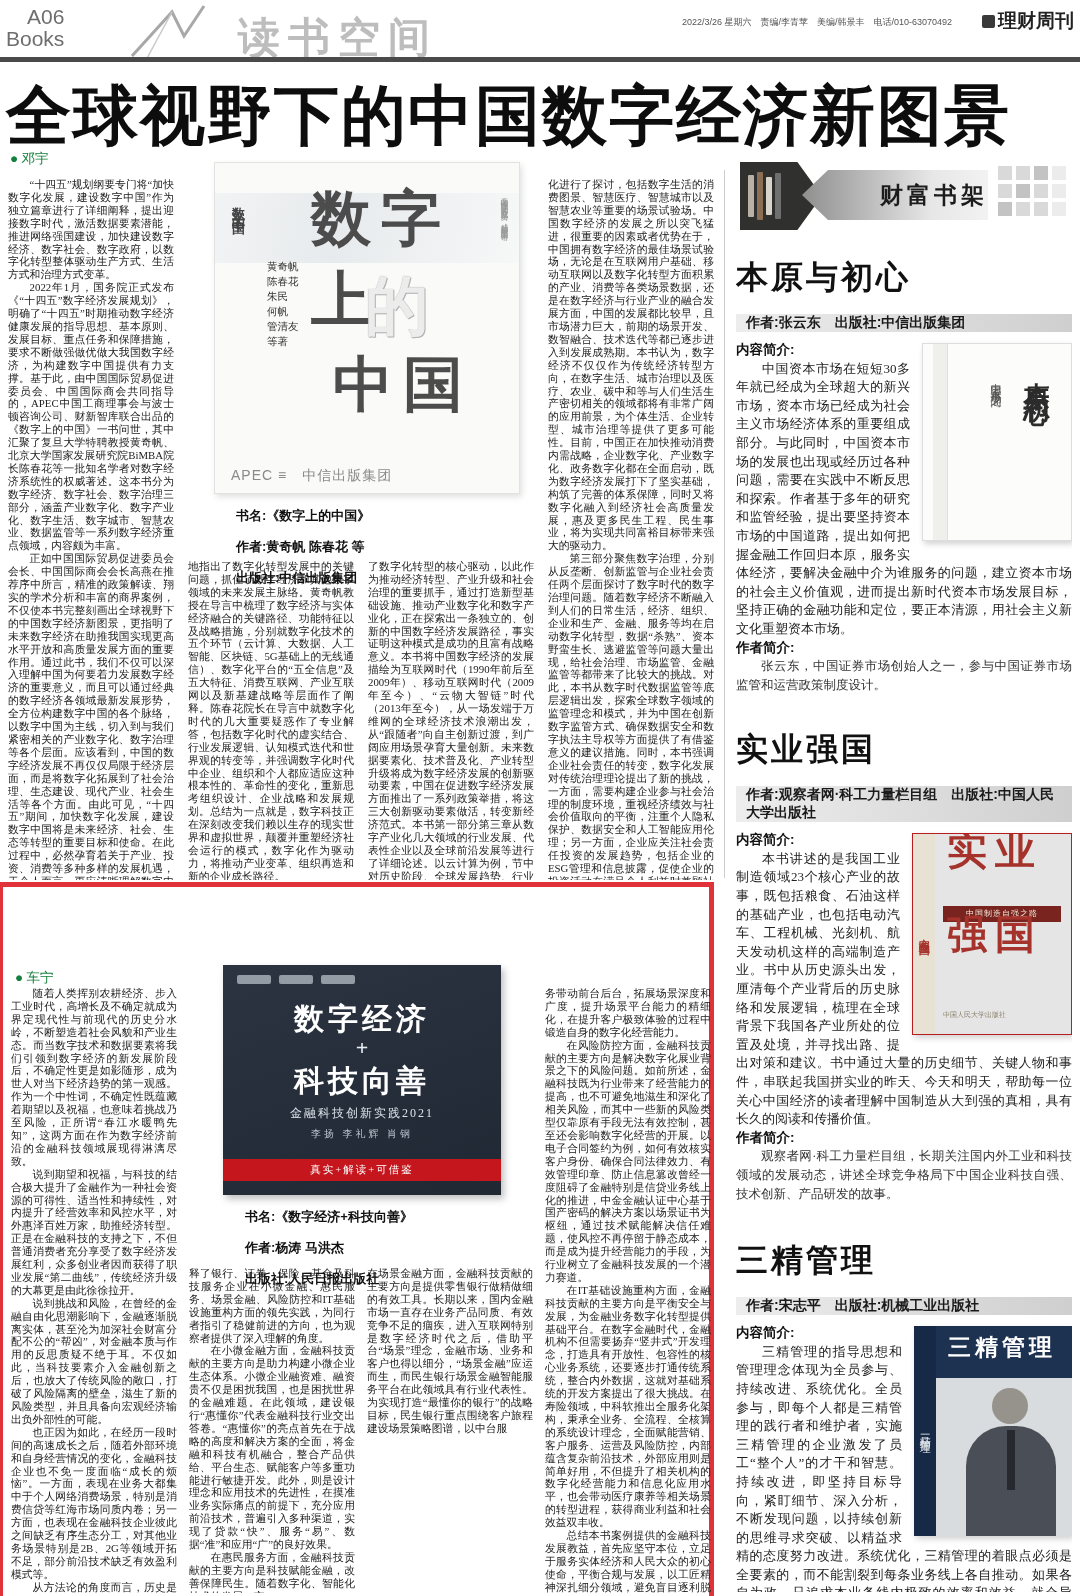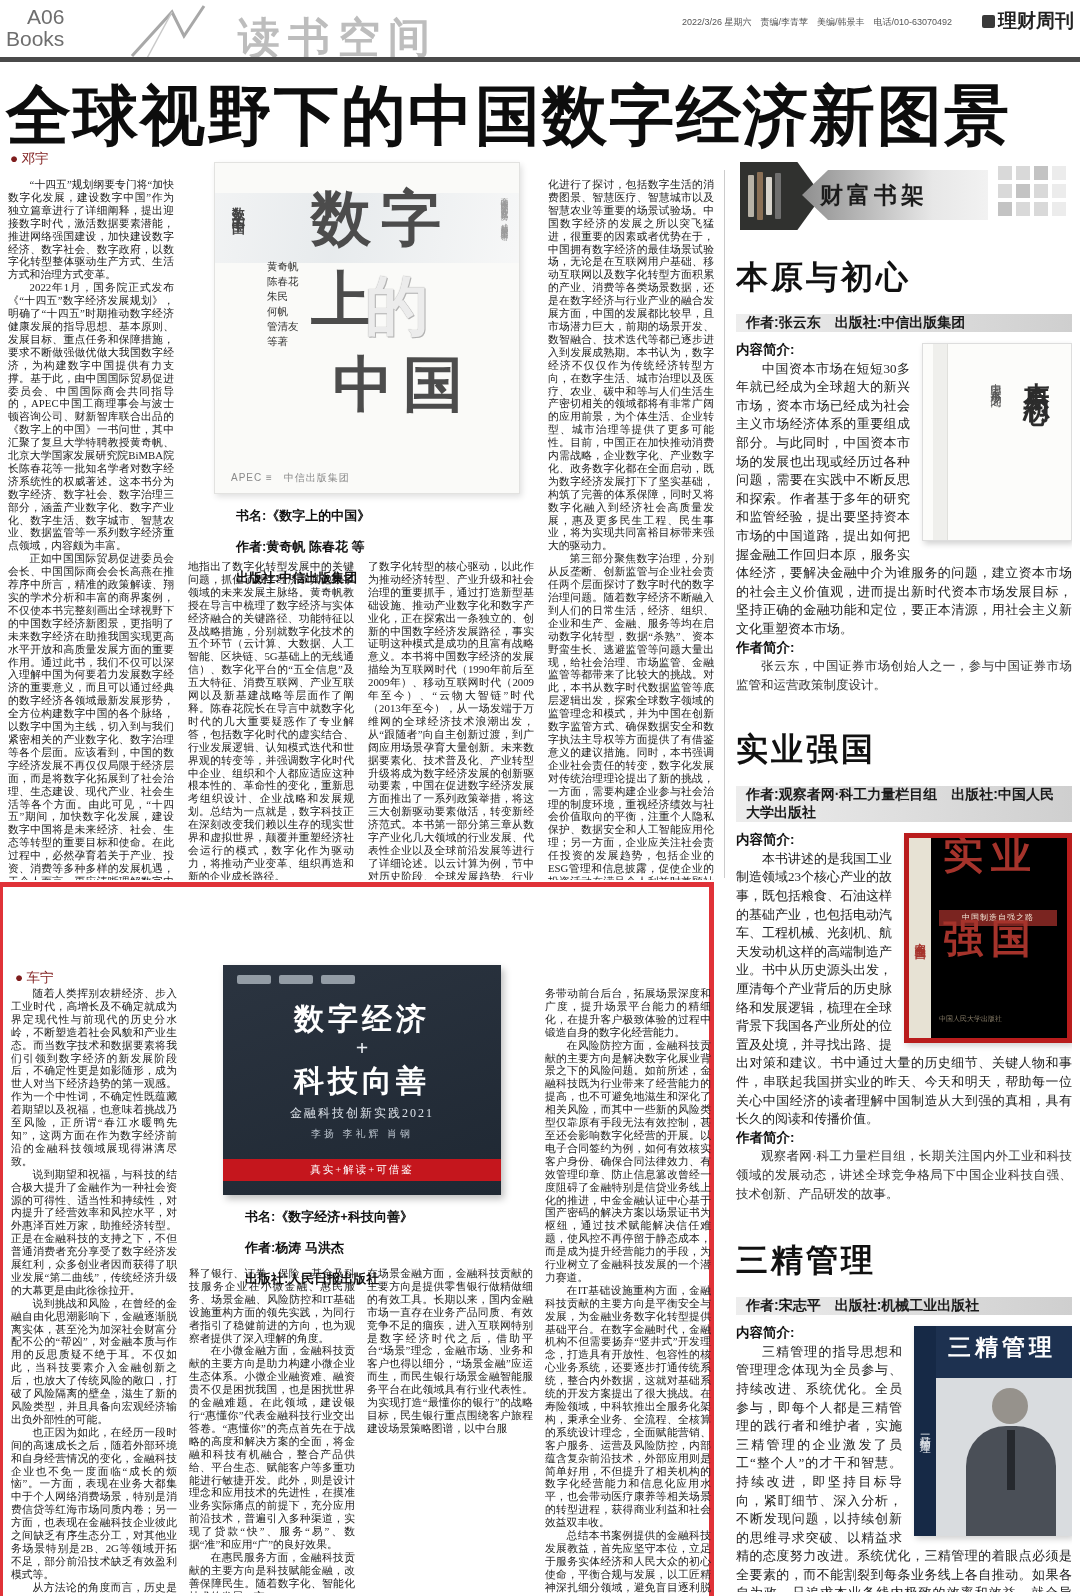--- a/index.html
+++ b/index.html
@@ -14,21 +14,21 @@
                font-size:42px;font-weight:800;color:#bdbdbd;letter-spacing:8px;}
   .dateline{position:absolute;right:128px;top:16px;font-family:"Liberation Sans",sans-serif;
             font-size:9px;color:#555;}
   .masthead{position:absolute;right:6px;top:8px;font-family:"Liberation Serif",serif;
             font-size:19px;font-weight:bold;color:#222;display:flex;align-items:center;gap:3px;}
   .masthead .seal{display:inline-block;width:13px;height:13px;background:#3a3a3a;border-radius:2px;}
   .hdr-rule{position:absolute;left:0;top:57px;width:1080px;height:5px;background:#4a4a4a;}
   
   .headline1{position:absolute;left:6px;top:72px;width:720px;font-family:"Liberation Sans",sans-serif;
              font-size:65px;font-weight:900;color:#0d0d0d;letter-spacing:2px;white-space:nowrap;}
-  .byline{font-family:"Liberation Serif",serif;font-size:13.5px;color:#7f1d1d;}
+  .byline{font-family:"Liberation Serif",serif;font-size:13.5px;color:#15803d;}
   .byline1{position:absolute;left:10px;top:150px;}
   .cols{display:flex;position:absolute;}
   .cols1{left:8px;top:178px;width:706px;height:702px;gap:14px;}
   .art-col{width:166px;height:100%;overflow:hidden;box-sizing:border-box;
            font-size:10.8px;line-height:12.9px;text-align:justify;color:#202020;}
   .art-col p{margin:0;text-indent:2em;}
   .art-col.cont p:first-child{text-indent:0;}
   .cols1 .pt{padding-top:382px;}
   
   .coverwrap1{position:absolute;left:206px;top:-16px;width:304px;}
@@ -39,21 +39,21 @@
   .c1-spine{position:absolute;left:14px;top:34px;writing-mode:vertical-rl;font-size:13px;font-weight:bold;color:#444;letter-spacing:3px;}
   .c1-authors{position:absolute;left:52px;top:96px;font-size:10.5px;color:#333;line-height:15px;}
   .c1-authors p{margin:0;}
   .c1-big1{position:absolute;left:96px;top:16px;font-size:60px;color:#4c4c4c;font-weight:bold;letter-spacing:10px;font-family:"Liberation Sans",sans-serif;}
   .c1-big2{position:absolute;left:150px;top:100px;font-size:64px;color:#ececec;font-weight:bold;
            text-shadow:0 0 1px #9a9a9a,1px 1px 0 #b5b5b5;font-family:"Liberation Sans",sans-serif;}
   .c1-big3{position:absolute;left:118px;top:182px;font-size:60px;color:#4c4c4c;font-weight:bold;letter-spacing:10px;font-family:"Liberation Sans",sans-serif;}
   .c1-tag{position:absolute;right:10px;top:28px;writing-mode:vertical-rl;font-size:7.5px;color:#9a9a9a;
           height:230px;letter-spacing:1px;}
   .c1-logos{position:absolute;left:16px;bottom:8px;font-family:"Liberation Sans",sans-serif;
-            font-size:10px;color:#8a8a8a;letter-spacing:1px;}
+            font-size:14px;color:#8a8a8a;letter-spacing:1px;}
   .caption{margin-top:8px;font-family:"Liberation Sans",sans-serif;font-size:13px;font-weight:bold;
            color:#111;line-height:19px;padding-left:10px;}
   .caption p{margin:12px;text-indent:0;}
   
   .redbox{position:absolute;left:0;top:882px;width:714px;height:714px;box-sizing:border-box;
           border-top:5px solid #e03238;border-right:5px solid #e03238;border-left:3px solid #e03238;}
   .headline2{position:absolute;left:10px;top:10px;font-family:"Liberation Sans",sans-serif;
              font-size:45px;font-weight:900;color:#0d0d0d;letter-spacing:1px;white-space:nowrap;}
   .byline2{position:absolute;left:12px;top:82px;}
   .cols2{left:8px;top:100px;width:700px;height:606px;gap:12px;}
@@ -79,21 +79,21 @@
   .badge-icon{position:absolute;left:4px;top:0;width:74px;height:68px;background:#30312f;
               clip-path:polygon(0 0,70% 0,100% 50%,70% 100%,0 100%);display:flex;align-items:center;padding-left:8px;gap:3px;}
   .badge-icon i{display:block;width:6px;height:42px;border-radius:1px;}
   .badge-icon i:nth-child(1){background:#b8b2a6;}
   .badge-icon i:nth-child(2){background:#8a6f55;height:48px;}
   .badge-icon i:nth-child(3){background:#d8d4cc;height:38px;}
   .badge-icon i:nth-child(4){background:#6f6f6f;height:46px;}
   .badge-band{position:absolute;left:66px;top:8px;width:186px;height:50px;
               background:linear-gradient(90deg,#8f8f8f,#e7e7e7 70%,#f2f2f2);
               clip-path:polygon(0 50%,14% 0,100% 0,100% 100%,14% 100%);
-              display:flex;align-items:center;justify-content:flex-start;}
+              display:flex;align-items:center;justify-content:flex-end;}
   .badge-band span{font-family:"Liberation Sans",sans-serif;font-size:23px;font-weight:900;color:#1c1c1c;letter-spacing:4px;padding-left:18px;}
   .badge-sq{position:absolute;right:0;top:4px;width:74px;height:60px;display:grid;
             grid-template-columns:repeat(4,14px);grid-auto-rows:14px;gap:4px;}
   .badge-sq i{background:#d9d9d9;}
   .badge-sq i:nth-child(3n){background:#c3c3c3;}
   .badge-sq i:nth-child(4n){background:#ececec;}
   .sb-sec{margin-top:24px;}
   .sb-title{font-family:"Liberation Sans",sans-serif;font-size:32px;font-weight:800;color:#111;
             letter-spacing:3px;margin:0 0 14px 0;}
   .sb-meta{background:linear-gradient(90deg,#ededed,#cfcfcf);padding:0 10px;
@@ -103,21 +103,21 @@
   .sb-paras p{margin:0;text-indent:2em;}
   .sb-bio p{font-size:12.5px;color:#333;}
   .thumb{float:right;margin:2px 0 6px 12px;box-shadow:2px 3px 6px rgba(0,0,0,.18);position:relative;overflow:hidden;}
   
   .t-benyuan{width:148px;height:196px;background:#fcfcfa;border:1px solid #ddd;}
   .t-benyuan .vbig{position:absolute;right:26px;top:18px;writing-mode:vertical-rl;
                    font-size:26px;font-weight:bold;color:#2c2c2c;letter-spacing:4px;}
   .t-benyuan .vsmall{position:absolute;right:66px;top:30px;writing-mode:vertical-rl;font-size:11px;color:#555;letter-spacing:2px;}
   .t-benyuan .spinebar{position:absolute;left:10px;top:0;width:14px;height:100%;background:#efefec;border-right:1px solid #e0e0dc;}
   
-  .t-shiye{width:158px;height:200px;background:#000000;border:5px solid #b91c1c;}
+  .t-shiye{width:158px;height:200px;background:#e5e5e5;border:1px solid #b91c1c;}
   .t-shiye .spinebar{position:absolute;left:0;top:0;width:22px;height:100%;background:#e7e2d4;
                      writing-mode:vertical-rl;font-size:11px;font-weight:bold;color:#a5332b;
                      display:flex;align-items:center;justify-content:center;letter-spacing:2px;}
   .t-shiye .r1{position:absolute;left:34px;top:8px;font-size:40px;font-weight:bold;color:#a5332b;letter-spacing:8px;font-family:"Liberation Serif",serif;}
   .t-shiye .band{position:absolute;left:30px;top:72px;width:118px;height:16px;background:#7a2420;color:#f3e8d8;
                  font-size:8px;display:flex;align-items:center;justify-content:center;letter-spacing:1px;}
   .t-shiye .r2{position:absolute;left:34px;top:92px;font-size:40px;font-weight:bold;color:#a5332b;letter-spacing:8px;font-family:"Liberation Serif",serif;}
   .t-shiye .foot{position:absolute;left:30px;bottom:10px;font-size:7px;color:#8a7f6a;}
   
   .t-sanjing{width:158px;height:210px;background:#d9dcdf;}

